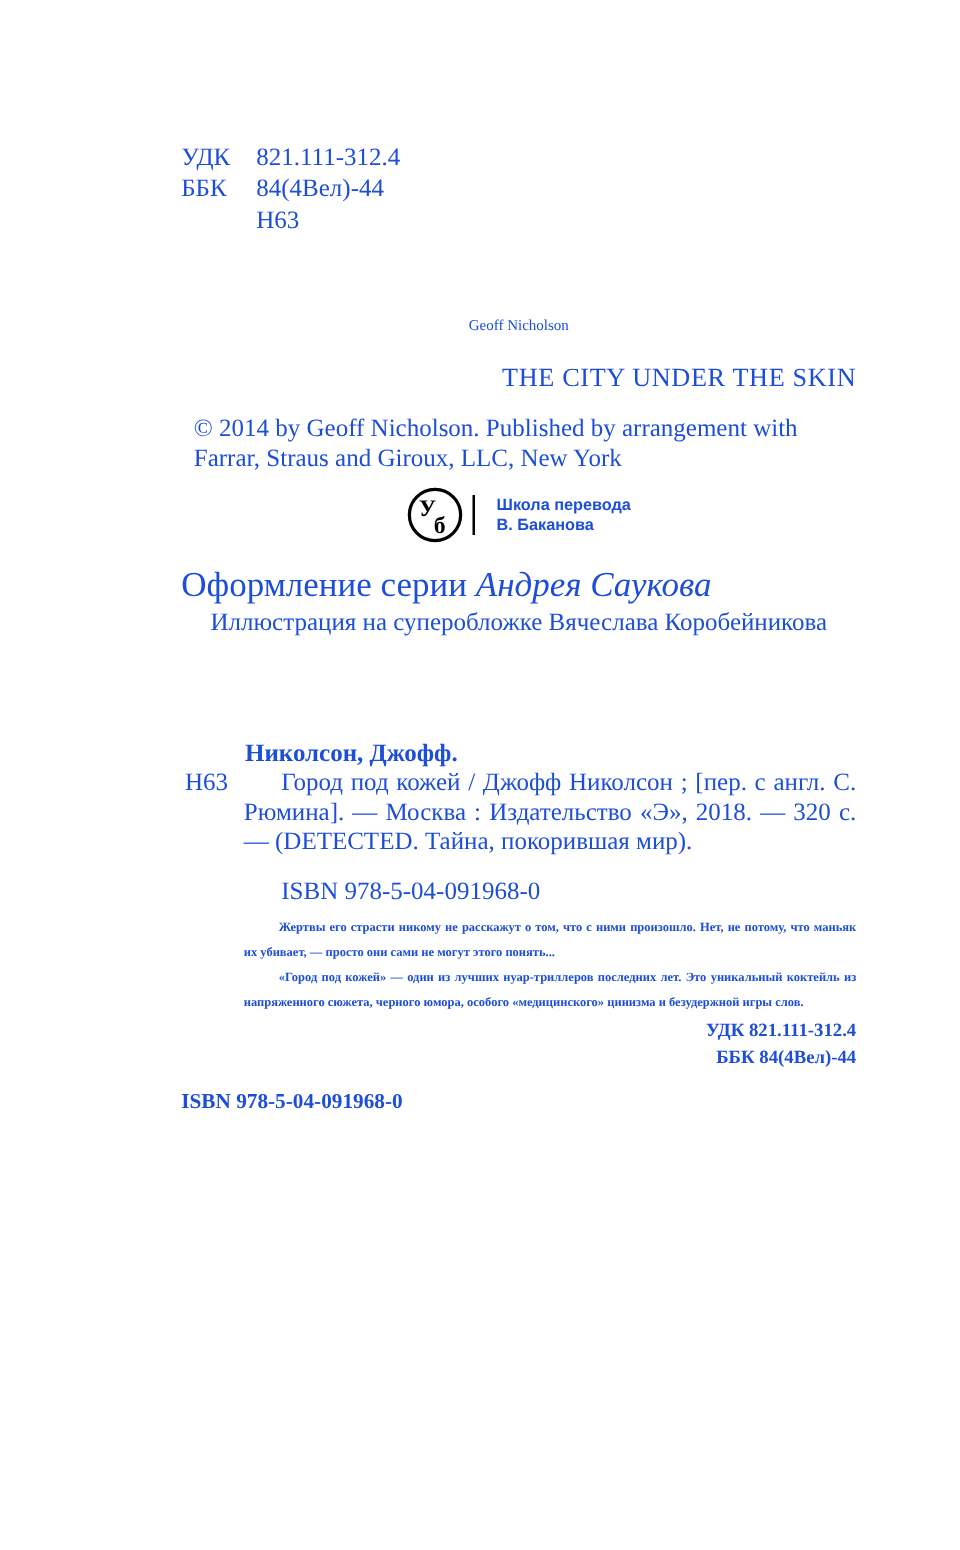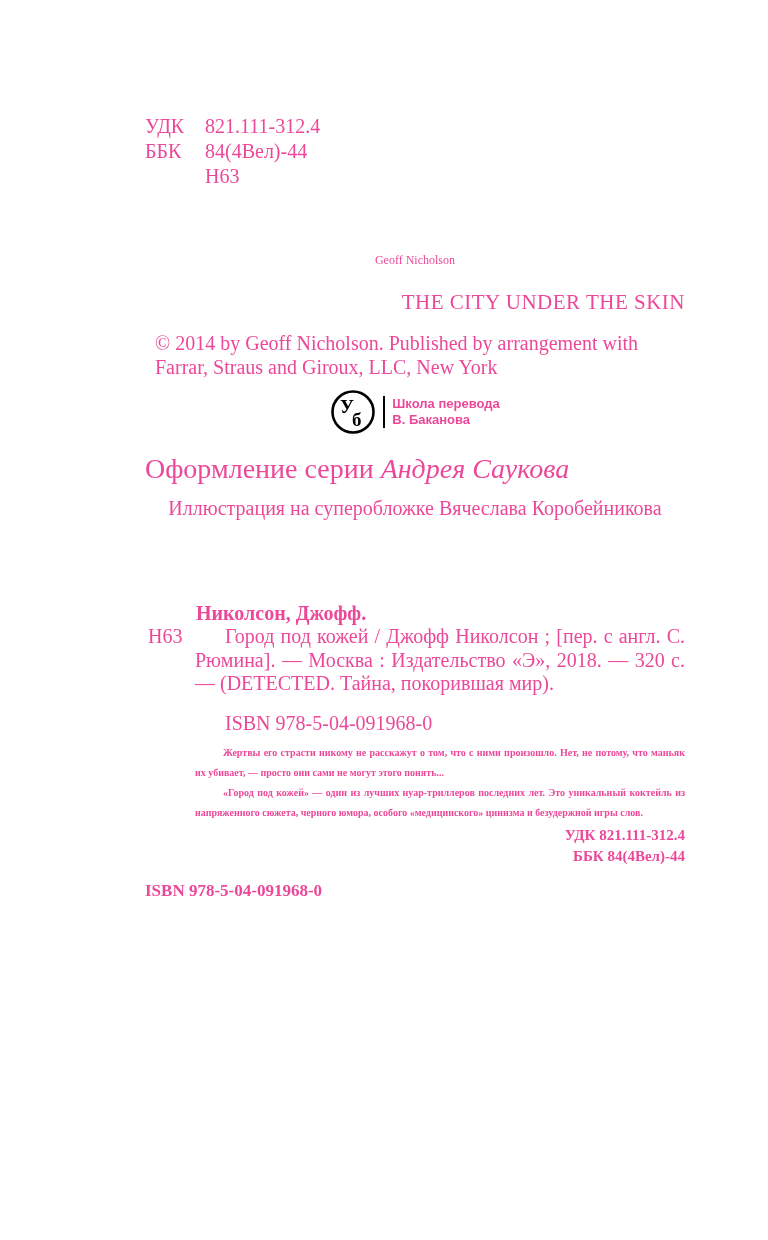--- a/index.html
+++ b/index.html
@@ -1,21 +1,21 @@
 <!DOCTYPE html>
 <html><head>
 <meta charset="utf-8">
 <style>
   html, body { margin: 0; padding: 0; background: #ffffff; }
   .page {
     position: relative;
     width: 768px;
     height: 1240px;
     background: #ffffff;
-    color: #ec4899;
+    color: #1d4ed8;
     font-family: "Liberation Serif", "DejaVu Serif", serif;
     overflow: hidden;
   }
   .content {
     position: absolute;
     left: 145px;
     top: 0;
     width: 540px;
   }
 
@@ -39,32 +39,32 @@
   .logo-row {
     margin-top: 8px;
     display: flex;
     justify-content: center;
     align-items: center;
     height: 50px;
   }
   .logo-emblem { display: inline-flex; }
   .logo-text {
     margin-left: 7px;
-    padding-left: 7px;
+    padding-left: 17px;
     border-left: 2px solid #000;
     font-family: "Liberation Sans", "DejaVu Sans", sans-serif;
     font-size: 13px;
     font-weight: bold;
     line-height: 16px;
     text-align: left;
   }
 
   .design-line { margin-top: 16px; text-align: left; font-size: 28px; }
   .design-line .ital { font-style: italic; }
-  .illustration-line { margin-top: 12px; text-align: center; font-size: 20px; }
+  .illustration-line { margin-top: 2px; text-align: center; font-size: 20px; }
 
   
   .catalog-author { margin-top: 81px; margin-left: 51px; font-size: 20px; font-weight: bold; line-height: 24px; }
   .catalog-entry {
     position: relative;
     margin-left: 50px;
     width: 490px;
     font-size: 20px;
     line-height: 23.5px;
     text-align: justify;

